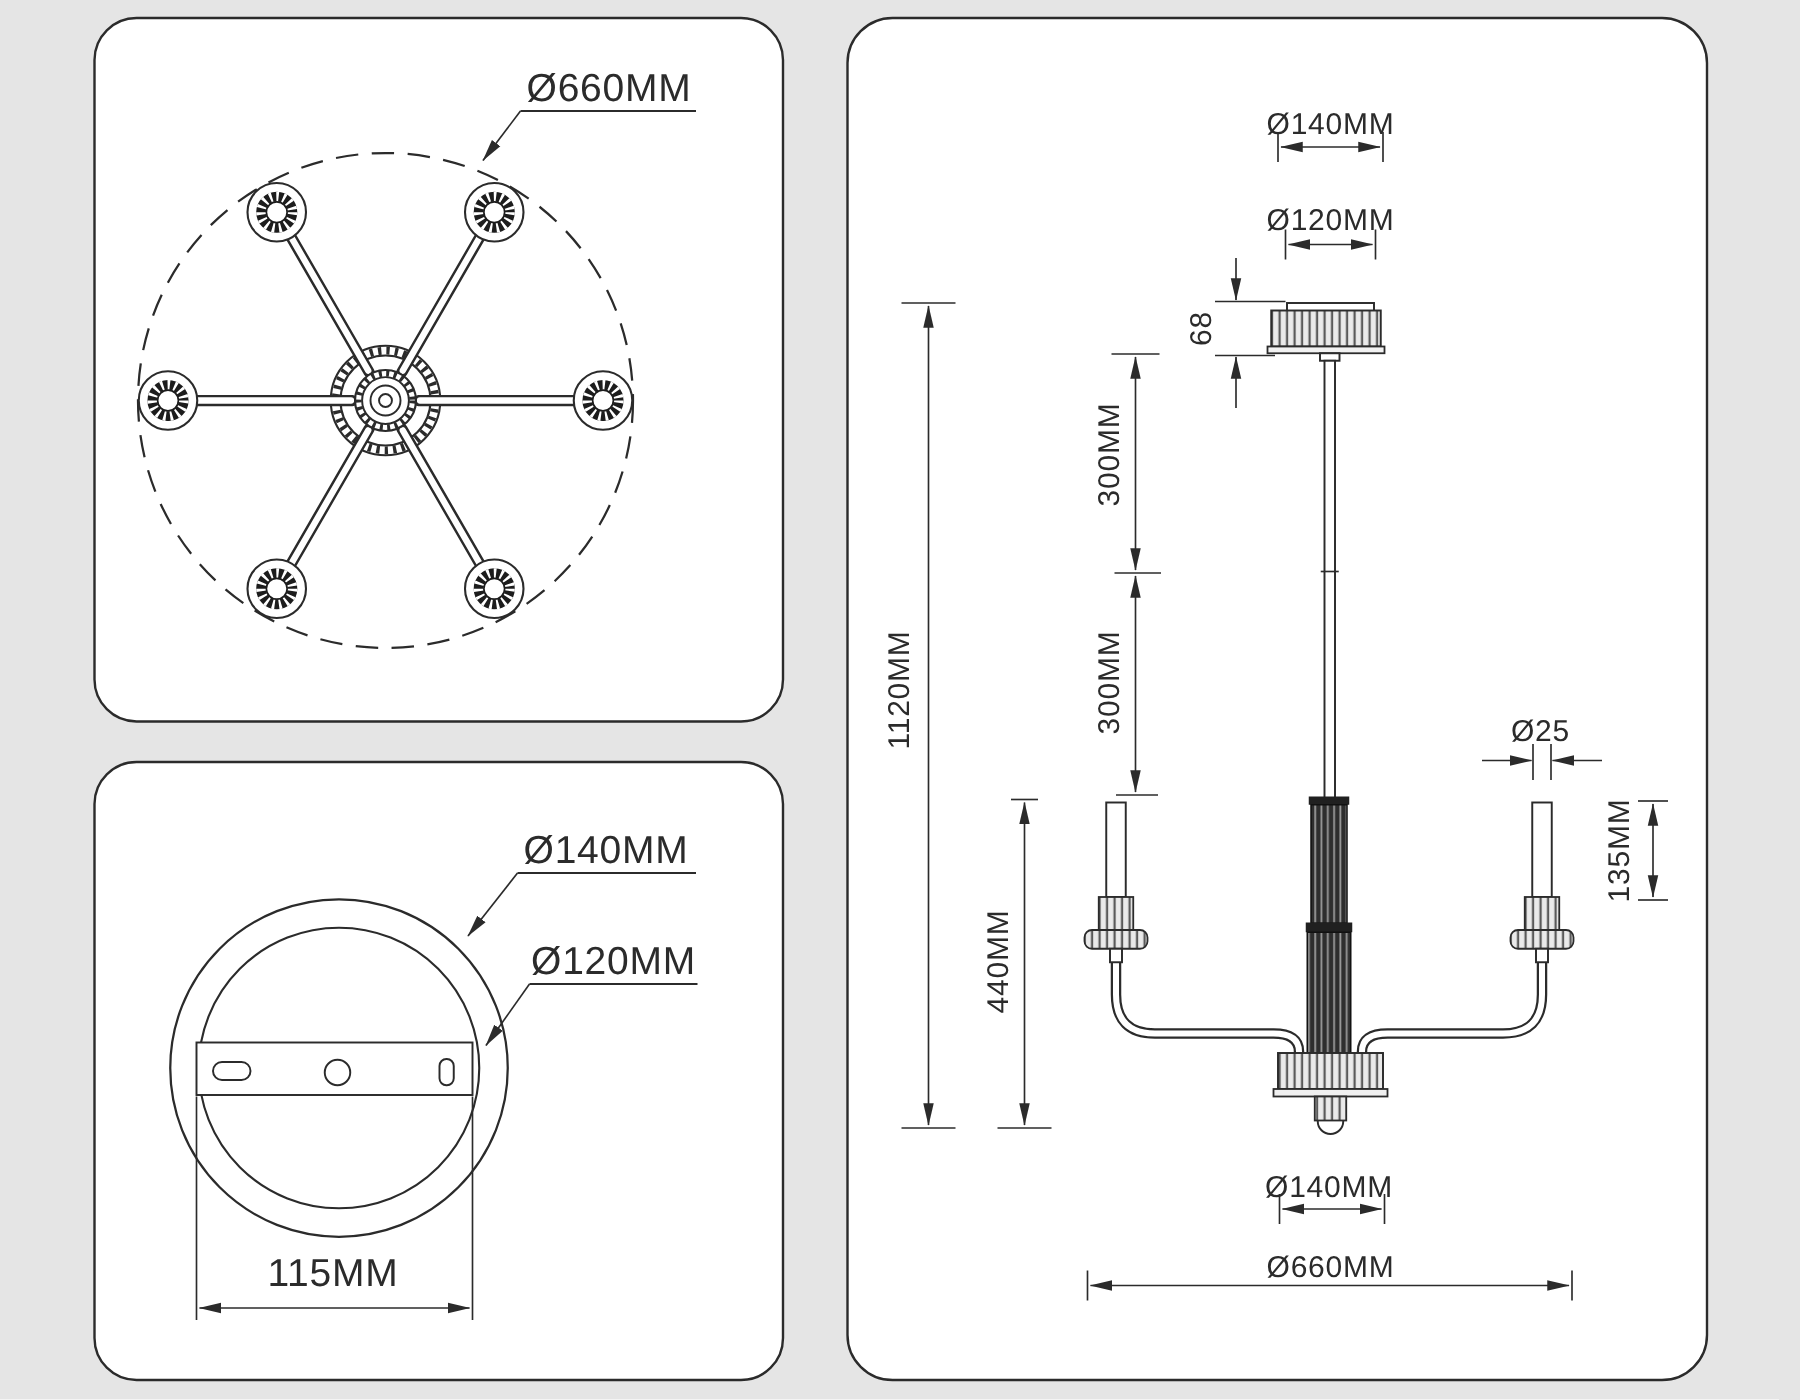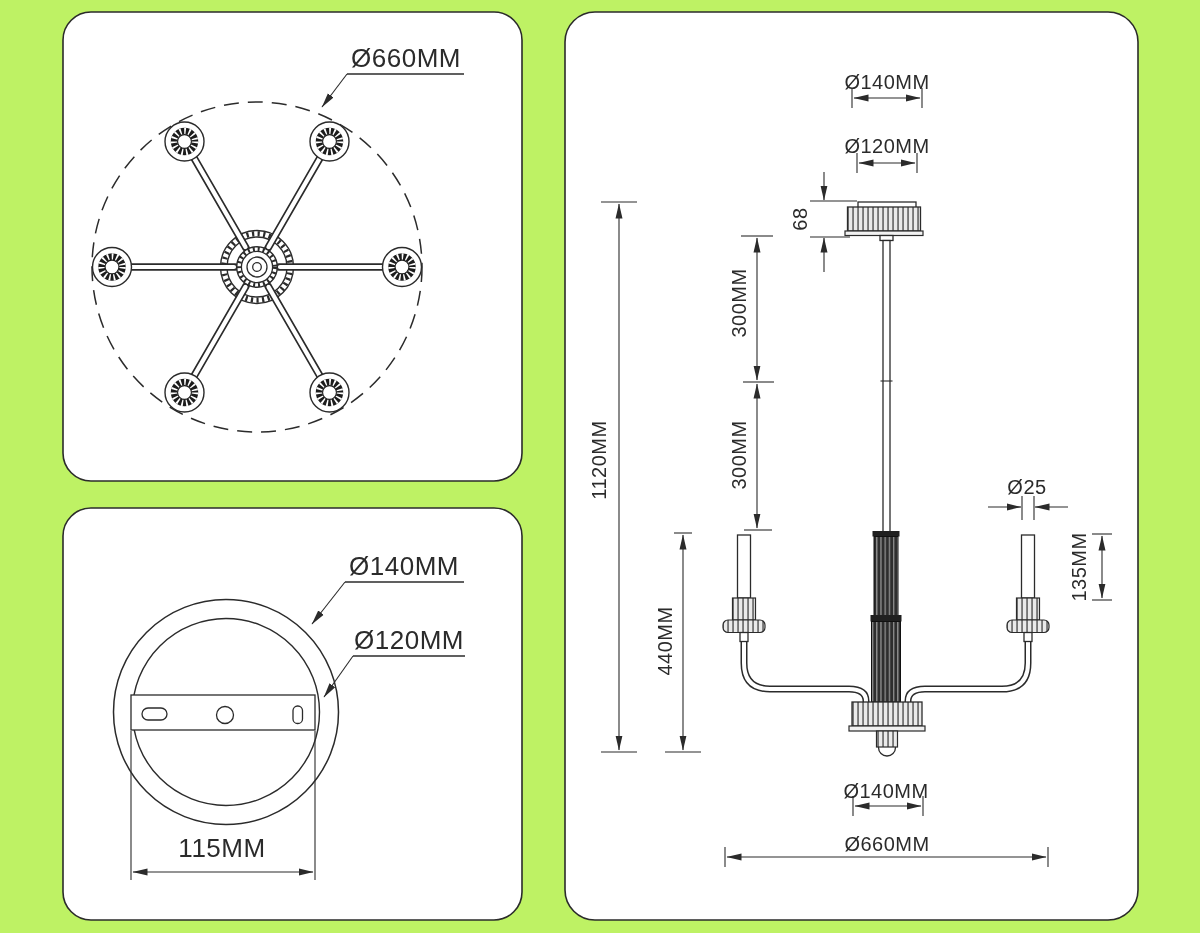--- a/index.html
+++ b/index.html
@@ -1,16 +1,16 @@
 <!DOCTYPE html>
 <html><head>
 <meta charset="utf-8">
 <style>
   html,body{margin:0;padding:0;background:#ffffff;}
-  .stage{position:relative;width:1200px;height:933px;background:#bef264;overflow:hidden;}
+  .stage{position:relative;width:1200px;height:933px;background:#e5e5e5;overflow:hidden;}
   svg{display:block;}
   text{font-family:"Liberation Sans", sans-serif;fill:#2b2b2b;letter-spacing:0.5px;}
   .lbl-big{font-size:26px;}
   .lbl-sm{font-size:20px;}
   .ln{stroke:#2b2b2b;stroke-width:1.3;fill:none;}
   .ln-thin{stroke:#2b2b2b;stroke-width:1.1;fill:none;}
   .panel{fill:#ffffff;stroke:#2b2b2b;stroke-width:1.6;}
   .white-part{fill:#ffffff;stroke:#2b2b2b;stroke-width:1.3;}
 </style>
 </head>

